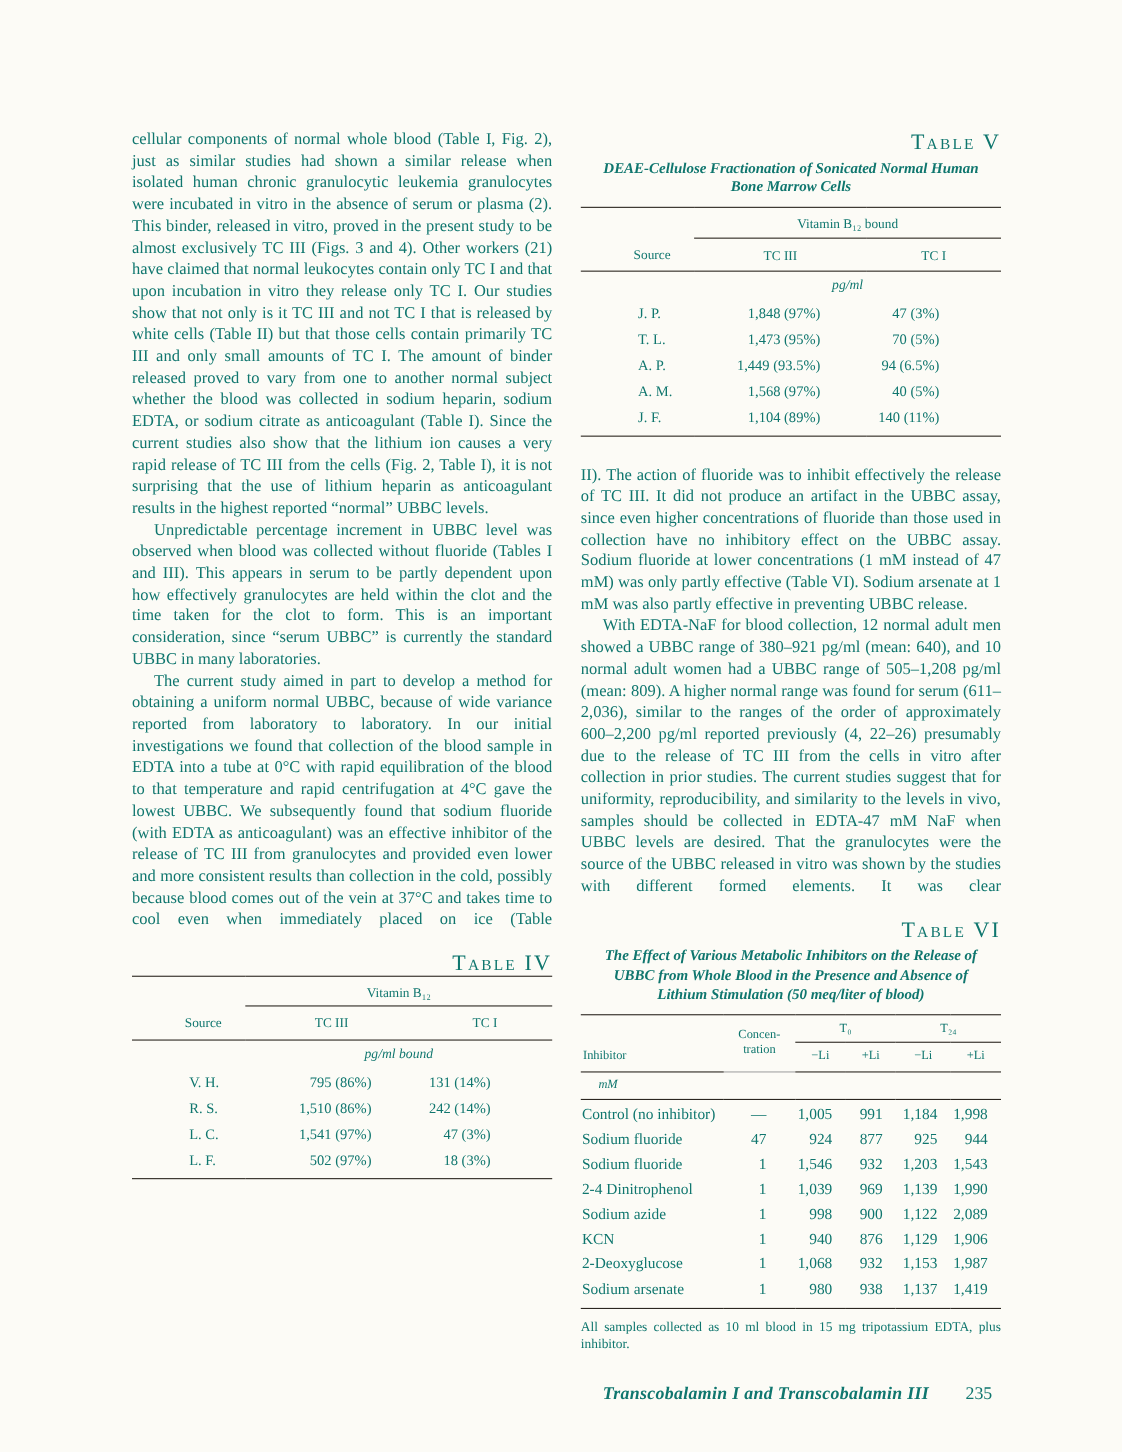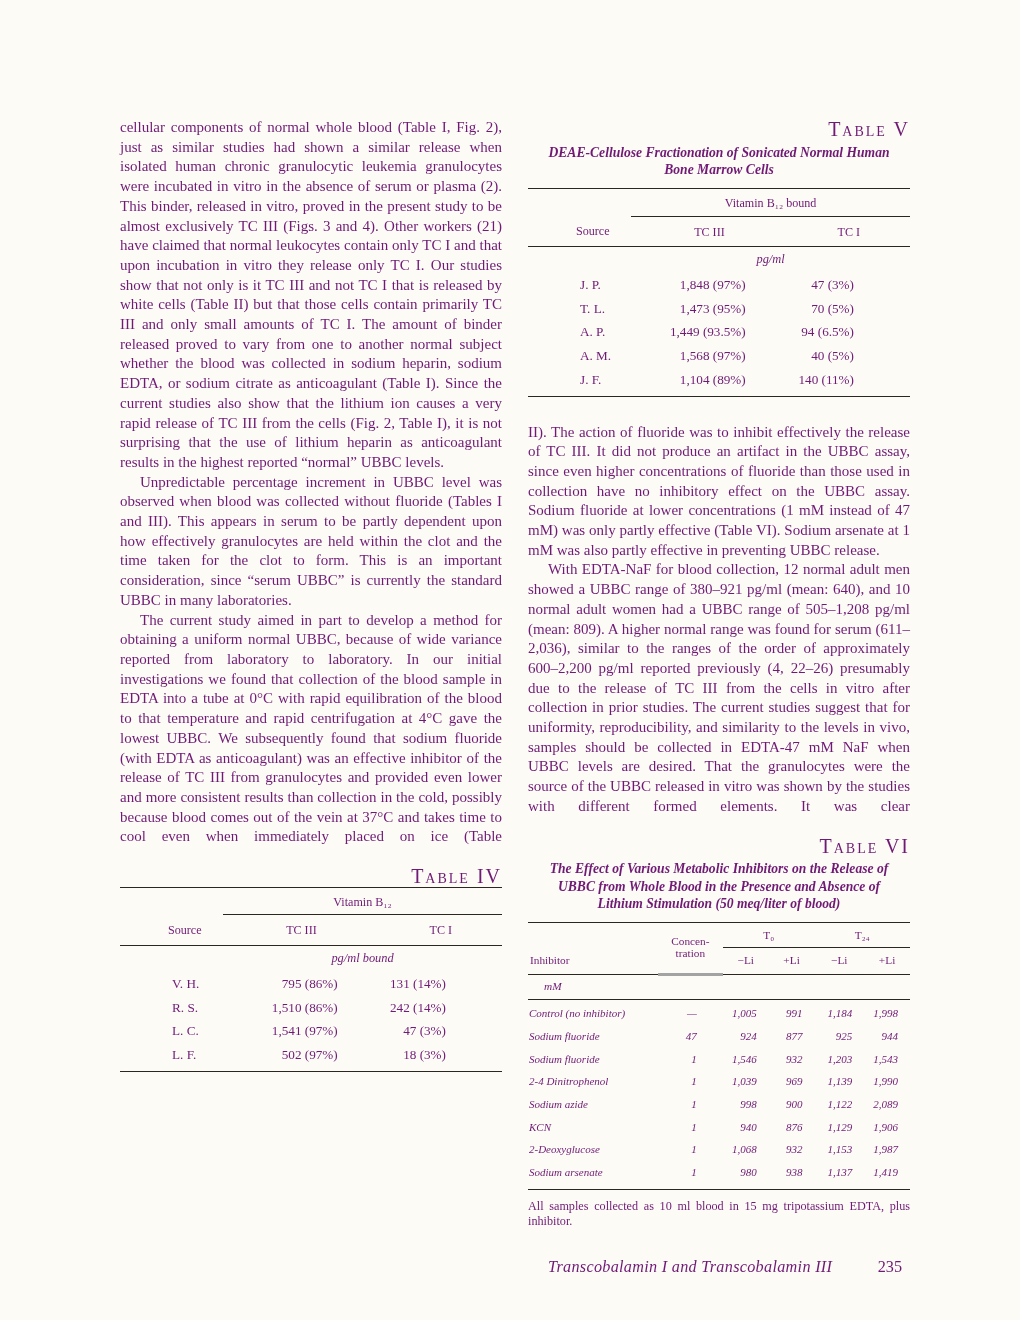--- a/index.html
+++ b/index.html
@@ -1,20 +1,20 @@
 <!DOCTYPE html>
 <html><head>
 <meta charset="utf-8">
 <style>
   * { box-sizing: border-box; }
   html,body { margin:0; padding:0; }
   body { background:#e9e7e1; }
   .page {
     width:1020px; height:1320px; margin:0 auto; position:relative; overflow:hidden;
-    background:#fcfbf6; color:#701a75;
+    background:#fcfbf6; color:#0f766e;
     font-family:"Liberation Serif","DejaVu Serif",serif;
     padding:118px 110px 0 120px;
   }
   .columns { display:flex; gap:26px; }
   .col { flex:1 1 0; font-size:15px; line-height:19.7px; text-align:justify; }
   p { margin:0; }
   .indent { text-indent:20px; }
   .cont-last { text-align-last: justify; }
 
   .table-block { margin-top:20px; }
@@ -37,33 +37,33 @@
   tbody.data-body tr:first-child td { padding-top:4px; }
   tbody.data-body tr:last-child td { padding-bottom:6px; }
   .t45 tbody.data-body td:first-child { text-align:left; padding-left:52px; }
   .t45 tbody.data-body td:nth-child(2) { text-align:right; padding-right:42px; }
   .t45 tbody.data-body td:nth-child(3) { text-align:right; padding-right:56px; }
 
   
   table.t6 { font-size:11.9px; border-top:1.4px solid #2b2620; }
   .t6 th { font-size:11.3px; }
   .t6 th.src { text-align:left; vertical-align:bottom; padding:2px 0 4px 2px; border-bottom:1px solid #2b2620; }
-  .t6 th.conc { vertical-align:middle; white-space:pre-line; text-align:center; line-height:12.5px; border-bottom:3px solid #a3a3a3; padding:2px 0 4px; }
+  .t6 th.conc { vertical-align:middle; white-space:pre-line; text-align:center; line-height:12.5px; border-bottom:1px solid #a3a3a3; padding:2px 0 4px; }
   .t6 .group-h { padding:3px 0 1px; }
   .t6 .subli th { border-bottom:1px solid #2b2620; text-align:center; padding:3px 0 4px; }
   .t6 .unit-row td { border-bottom:1px solid #2b2620; font-style:italic; font-size:11.3px; text-align:left; padding:2px 0 2px 16px; }
-  .t6 tbody.data-body td { padding:1.5px 0; font-size:11px;font-style:italic; }
+  .t6 tbody.data-body td { padding:1.5px 0; font-size:14px; }
   .t6 tbody.data-body td:first-child { text-align:left; padding-left:1px; }
   .t6 tbody.data-body td:nth-child(2) { text-align:right; padding-right:26px; }
   .t6 tbody.data-body td:nth-child(n+3) { text-align:right; padding-right:12px; }
 
   .footnote { font-size:12.2px; line-height:15.6px; margin-top:9px; text-align:justify; }
 
   .page-footer { display:flex; justify-content:space-between; align-items:baseline; margin-top:28px; padding:0 8px 0 20px; font-size:16.2px; }
-  .footer-title { font-style:italic; font-weight:normal; letter-spacing:0.3px; }
+  .footer-title { font-style:italic; font-weight:bold; letter-spacing:0.3px; }
   .footer-page { font-weight:normal; }
 </style>
 </head>
 <body>
 
 <div class="page">
   <div class="columns">
 
     <div class="col">
       <p>cellular components of normal whole blood (Table I, Fig. 2), just as similar studies had shown a similar release when isolated human chronic granulocytic leukemia granulocytes were incubated in vitro in the absence of serum or plasma (2). This binder, released in vitro, proved in the present study to be almost exclusively TC III (Figs. 3 and 4). Other workers (21) have claimed that normal leukocytes contain only TC I and that upon incubation in vitro they release only TC I. Our studies show that not only is it TC III and not TC I that is released by white cells (Table II) but that those cells contain primarily TC III and only small amounts of TC I. The amount of binder released proved to vary from one to another normal subject whether the blood was collected in sodium heparin, sodium EDTA, or sodium citrate as anticoagulant (Table I). Since the current studies also show that the lithium ion causes a very rapid release of TC III from the cells (Fig. 2, Table I), it is not surprising that the use of lithium heparin as anticoagulant results in the highest reported “normal” UBBC levels.</p>

